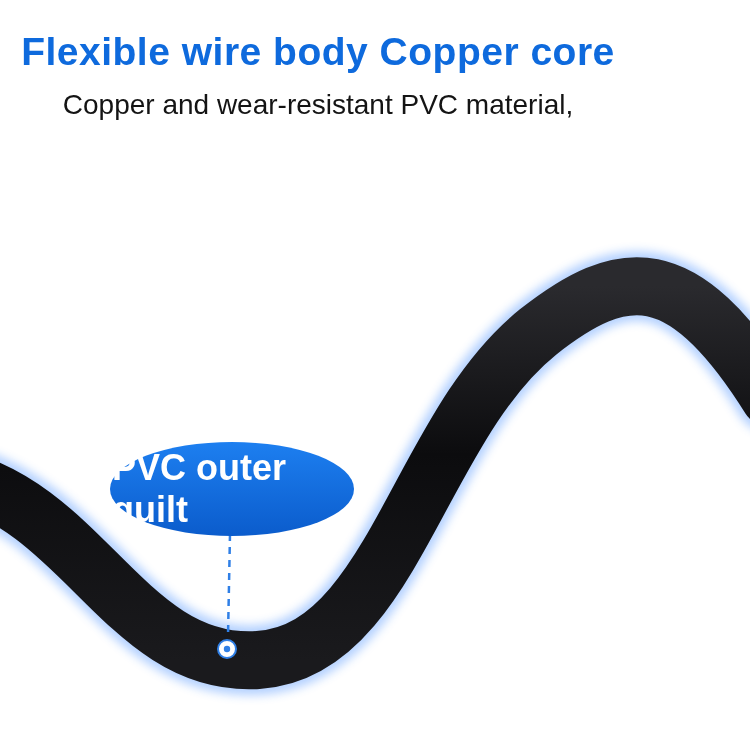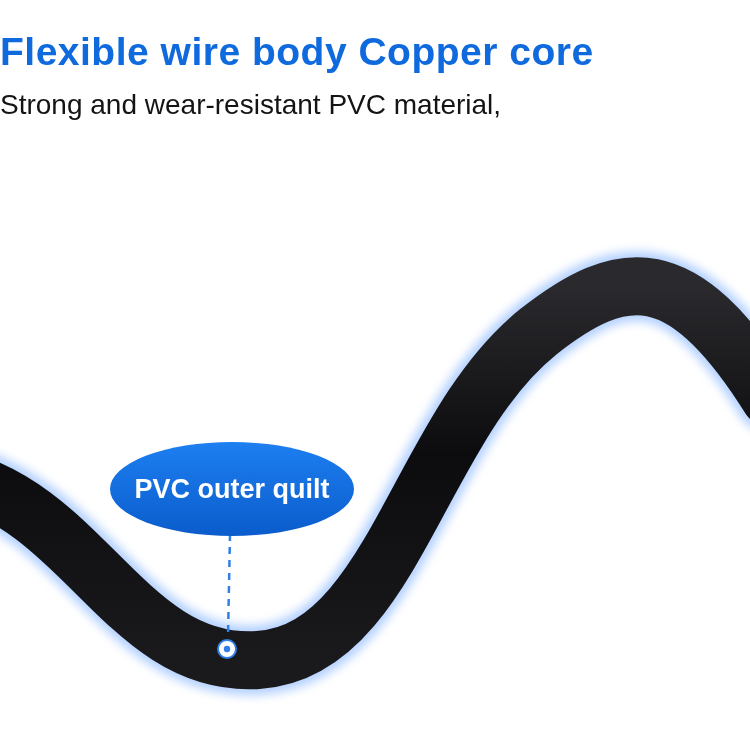--- a/index.html
+++ b/index.html
@@ -6,21 +6,21 @@
   body{
     width:750px;height:750px;
     background:#ffffff;
     font-family:"Liberation Sans", sans-serif;
     overflow:hidden;
     position:relative;
   }
   .stage{position:relative;width:750px;height:750px;}
   .header{
     position:absolute;top:30px;left:0;width:636px;
-    z-index:3;
+    text-align:center;z-index:3;
   }
   .title{
     margin:0;
     font-size:39px;
     font-weight:bold;
     color:#0e6add;
     letter-spacing:0.5px;
   }
   .subtitle{
     margin:12px 0 0 0;
@@ -32,35 +32,35 @@
   .subtitle span{display:block;}
   .cable-svg{
     position:absolute;left:0;top:0;width:750px;height:750px;z-index:1;
   }
   .callout-label{
     position:absolute;
     left:112px;top:468px;
     width:240px;height:42px;
     display:flex;align-items:center;justify-content:center;
     color:#ffffff;
-    font-size:27px;
+    font-size:36px;
     font-weight:bold;
     z-index:4;
-    text-align:right;
+    text-align:left;
   }
 </style>
 </head>
 <body>
 
 <div class="stage">
 
   <div class="header">
     <h1 class="title">Flexible wire body Copper core</h1>
     <p class="subtitle">
-      <span>Strong and wear-resistant PVC material,</span>
+      <span>Copper and wear-resistant PVC material,</span>
     </p>
   </div>
 
   <svg class="cable-svg" viewBox="0 0 750 750">
     <defs>
       <filter id="softblur" x="-20%" y="-20%" width="140%" height="140%">
         <feGaussianBlur stdDeviation="5"></feGaussianBlur>
       </filter>
       <linearGradient id="calloutGrad" x1="0" y1="0" x2="0" y2="1">
         <stop offset="0" stop-color="#1d7ff0"></stop>

